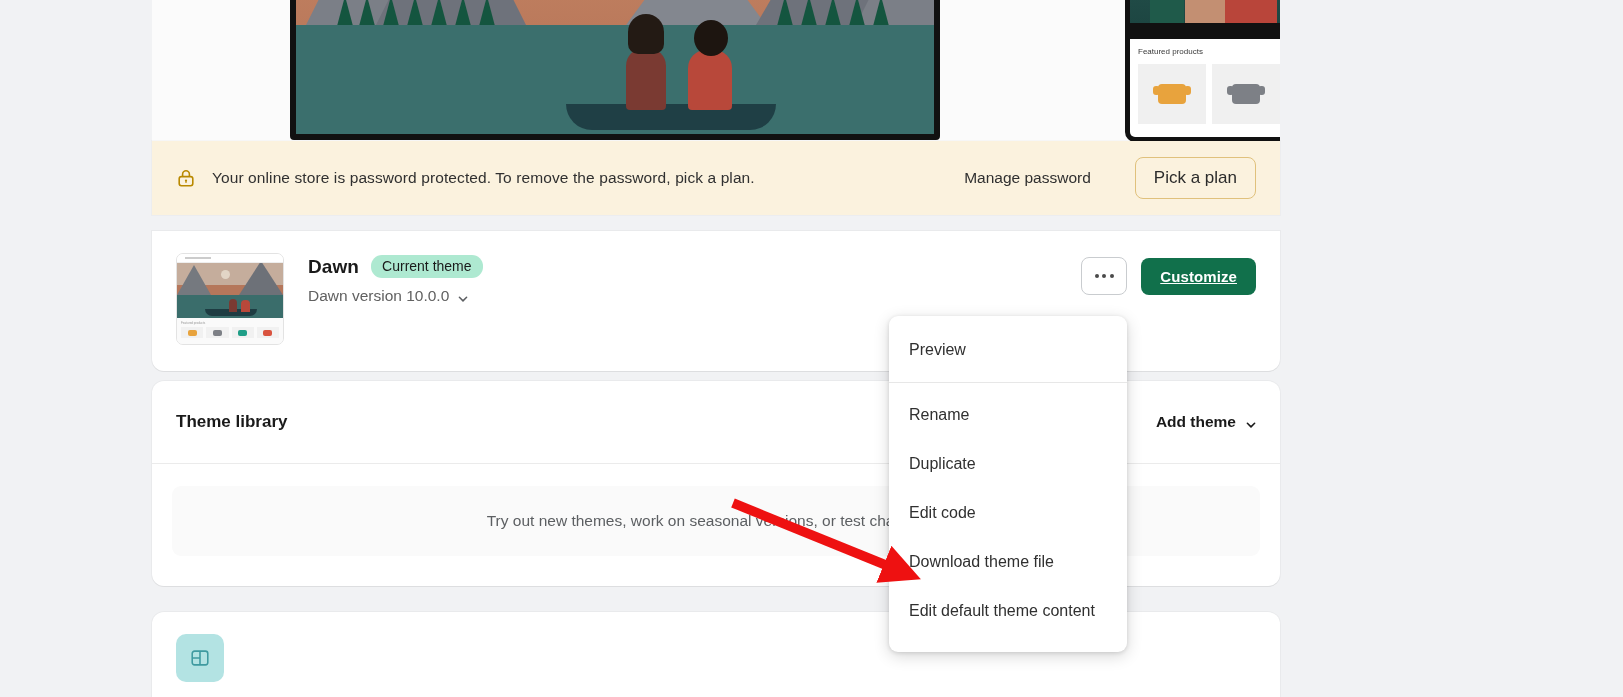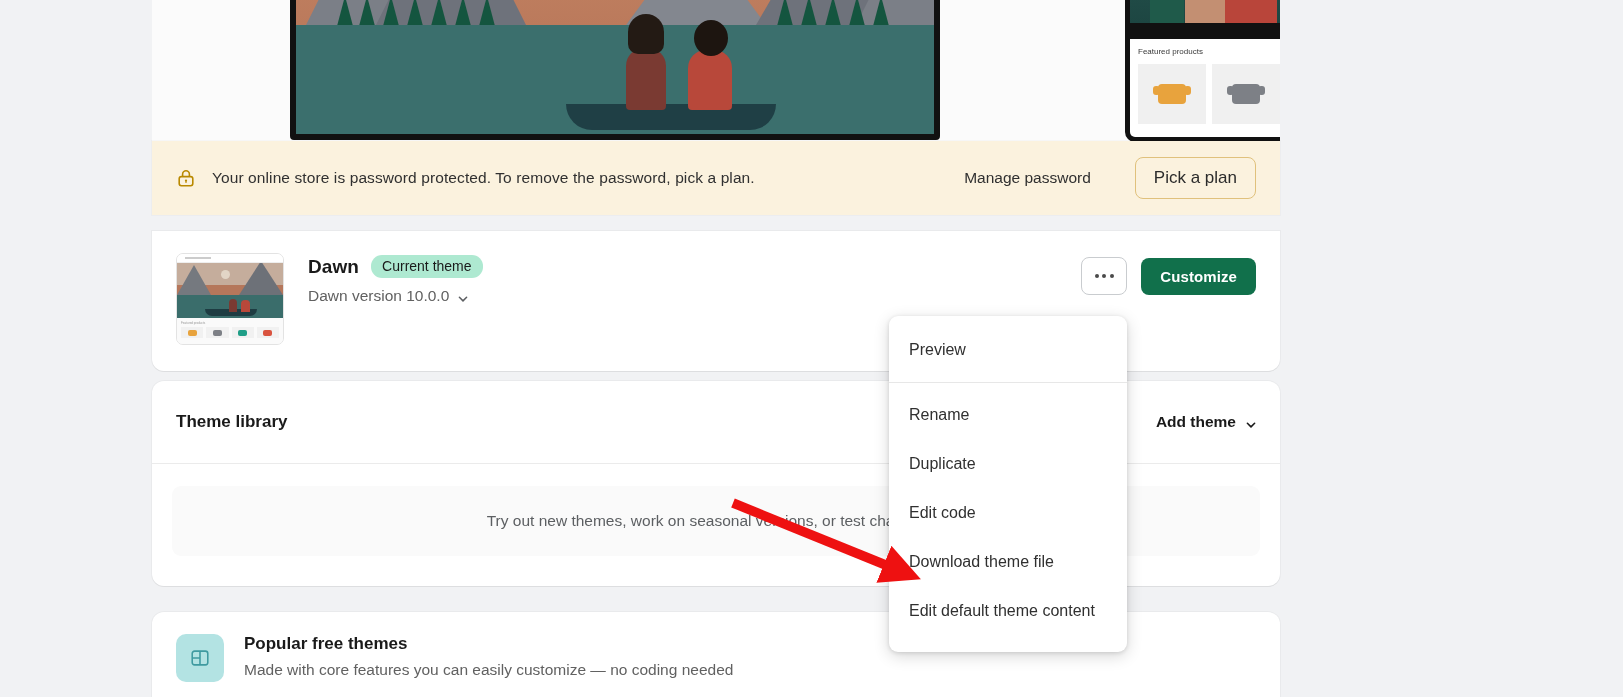--- a/index.html
+++ b/index.html
@@ -141,21 +141,21 @@
   .theme-actions { display: flex; align-items: center; gap: 14px; padding-top: 4px; }
   .btn-ellipsis {
     width: 46px; height: 38px; border: 1.2px solid #c9cccf; border-radius: 8px;
     background: #fff; display: flex; align-items: center; justify-content: center;
     gap: 3.5px; cursor: pointer;
   }
   .dot { width: 4px; height: 4px; border-radius: 50%; background: #4a4a4a; }
   .btn-customize {
     background: #11704b; color: #fff; border: none; border-radius: 8px;
     padding: 10px 19px; font-size: 15px; font-weight: bold; cursor: pointer;
-    font-family: "Liberation Sans", sans-serif; letter-spacing:.1px;
+    font-family: "Liberation Sans", sans-serif; letter-spacing:.1px;text-decoration:underline;
   }
 
   
   .library-card { top: 381px; height: 205px; border-radius: 12px; }
   .library-head {
     height: 83px; display: flex; align-items: center; justify-content: space-between;
     padding: 0 24px; border-bottom: 1px solid #ebebeb;
   }
   .library-title { font-size: 17px; font-weight: bold; color: #1a1a1a; }
   .add-theme {
@@ -354,24 +354,20 @@
   </div>
 
   <div class="card popular-card">
     <div class="popular-row">
       <span class="pop-icon">
         <svg viewBox="0 0 24 24" width="22" height="22" fill="none" stroke="#3f9aa0" stroke-width="1.7" stroke-linejoin="round">
           <rect x="3.5" y="4.5" width="17" height="15" rx="2.5"></rect>
           <path d="M12 4.5v15M3.5 12h8.5"></path>
         </svg>
       </span>
-      <div>
-        <div class="pop-title">Popular free themes</div>
-        <div class="pop-sub">Made with core features you can easily customize — no coding needed</div>
-      </div>
     </div>
   </div>
 
   <div class="menu">
     <div class="menu-item">Preview</div>
     <div class="menu-sep"></div>
     <div class="menu-item">Rename</div>
     <div class="menu-item">Duplicate</div>
     <div class="menu-item">Edit code</div>
     <div class="menu-item">Download theme file</div>

